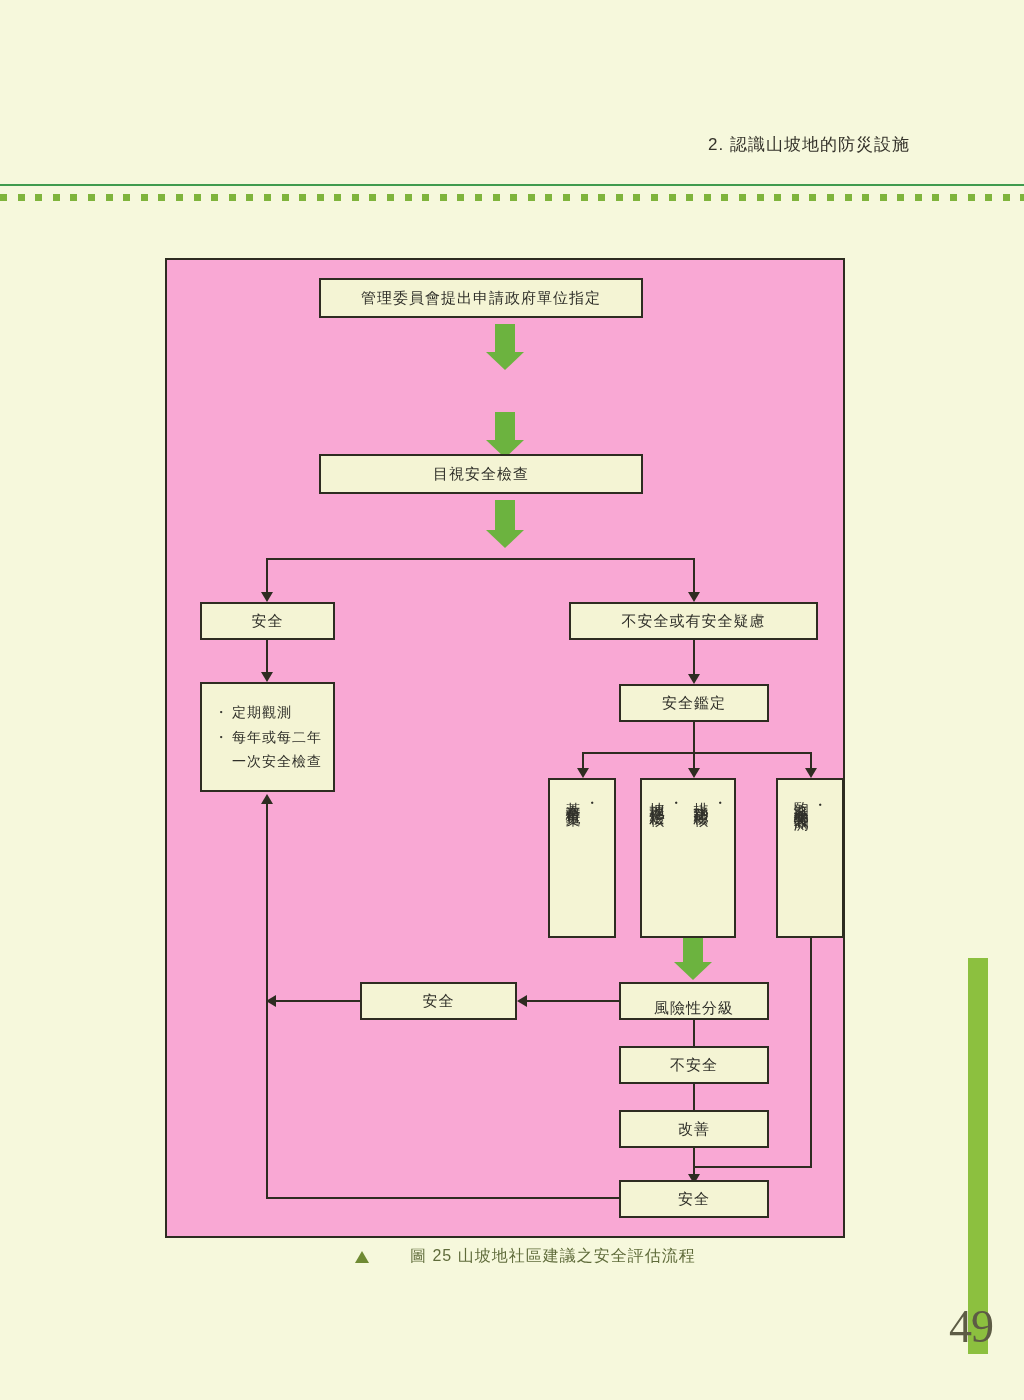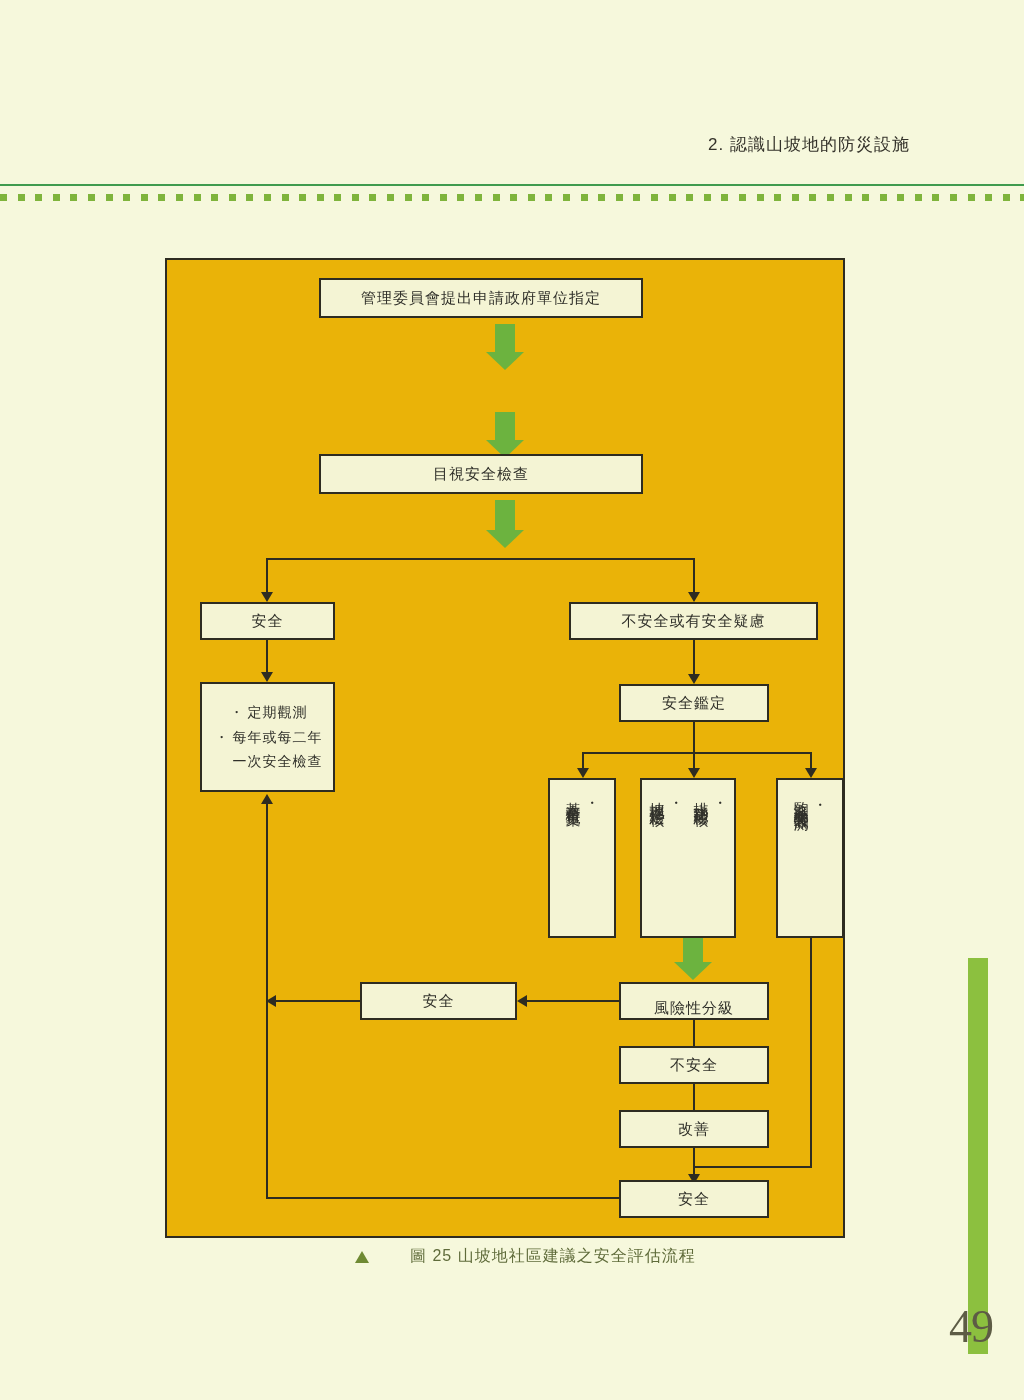--- a/index.html
+++ b/index.html
@@ -78,21 +78,21 @@
   }
 
   
   .diagram-frame {
     position: absolute;
     left: 165px;
     top: 258px;
     width: 676px;
     height: 976px;
     border: 2px solid #2e2c21;
-    background: #eab308;
+    background: #f9a8d4;
   }
   .diagram-canvas {
     position: absolute;
     left: 0; top: 0;
     width: 676px;
     height: 976px;
   }
 
   
   .node {
@@ -330,21 +330,21 @@
     <div class="ln v" style="left:526px; top:298px; height:38px;"></div>
     <div class="arrowhead down" style="left:521px; top:332px;"></div>
 
     <div class="node" style="left:33px; top:342px; width:135px; height:38px;">
       <span>安全</span>
     </div>
 
     <div class="ln v" style="left:99px; top:380px; height:38px;"></div>
     <div class="arrowhead down" style="left:94px; top:412px;"></div>
 
-    <div class="node-list" style="left:33px; top:422px; width:135px; height:110px;text-align:center;">
+    <div class="node-list" style="left:33px; top:422px; width:135px; height:110px;">
       <div class="li">
         <span class="bullet">・</span><span>定期觀測</span>
       </div>
       <div class="li">
         <span class="bullet">・</span><span>每年或每二年</span>
       </div>
       <div class="li indent">一次安全檢查</div>
     </div>
 
     <div class="node" style="left:402px; top:342px; width:249px; height:38px;">

